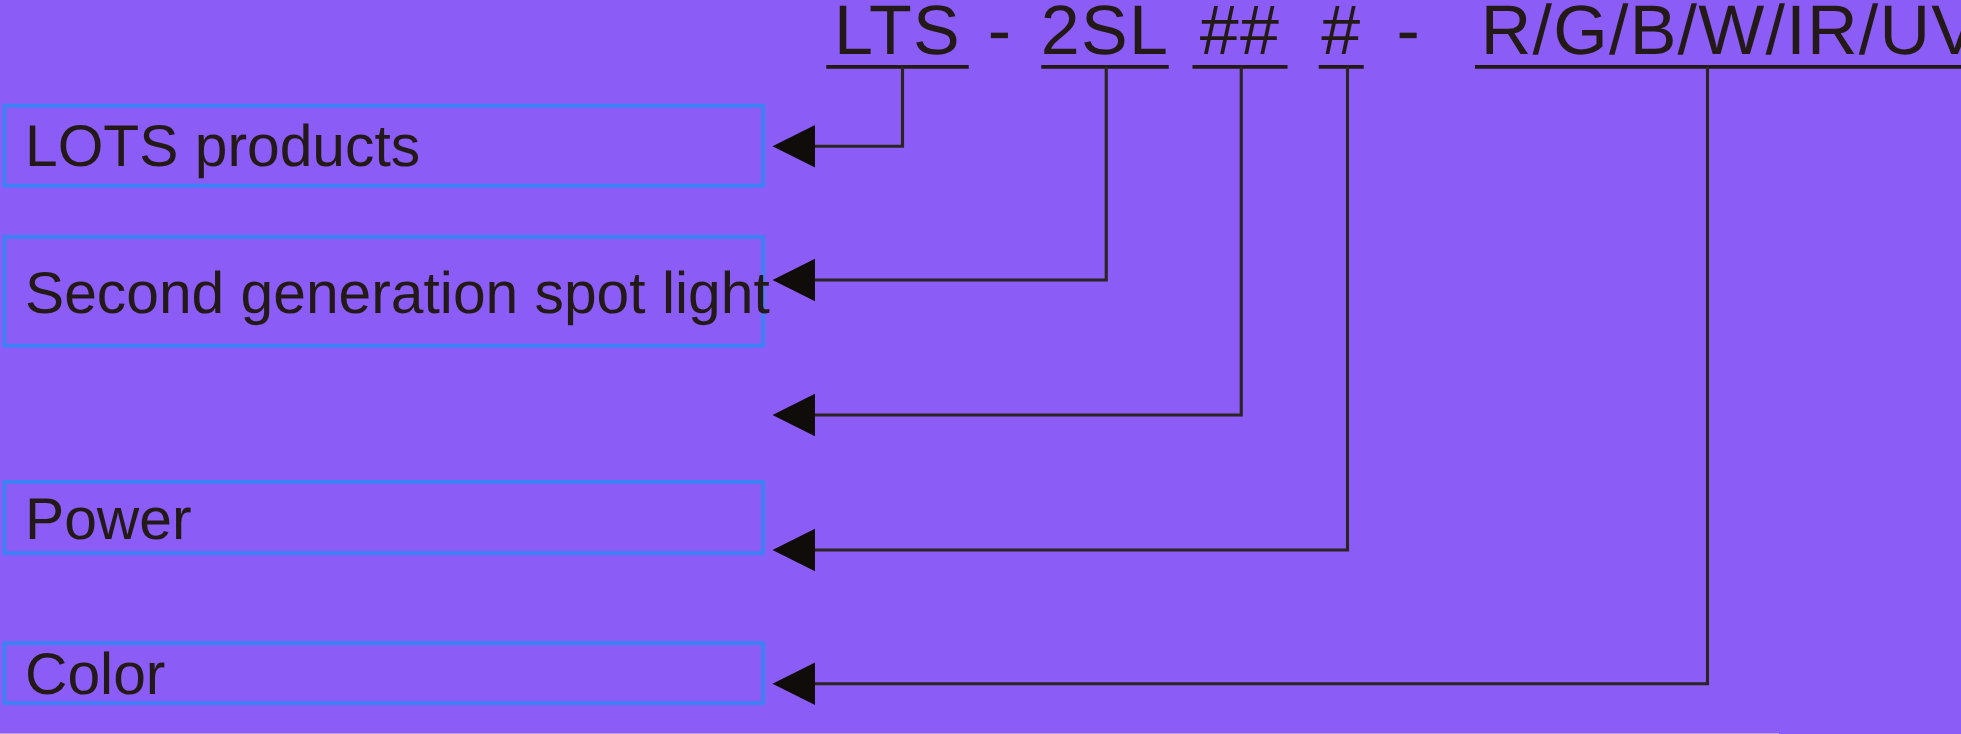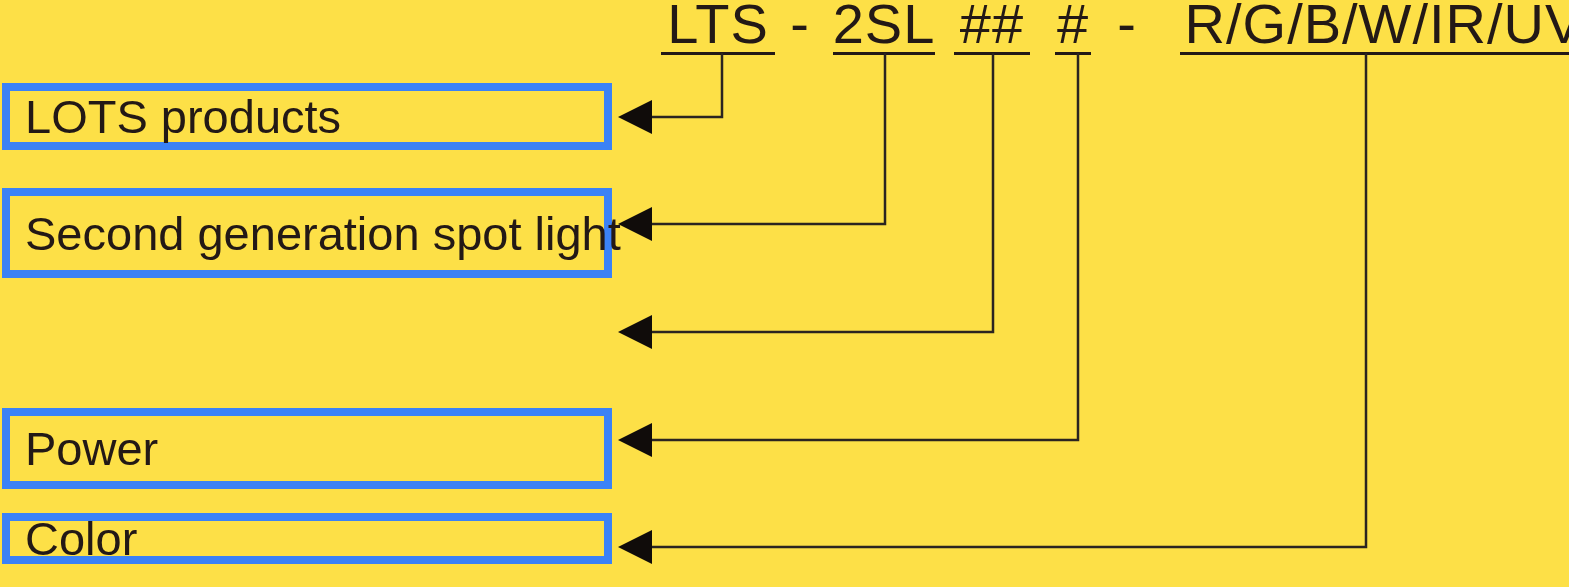--- a/index.html
+++ b/index.html
@@ -4,21 +4,21 @@
 <style>
   html, body {
     margin: 0;
     padding: 0;
     background: #ffffff;
   }
   .canvas {
     position: relative;
     width: 1569px;
     height: 587px;
-    background: #fde047;
+    background: #8b5cf6;
     overflow: hidden;
     font-family: "Liberation Sans", sans-serif;
     color: #231916;
   }
   
   .seg {
     position: absolute;
     top: 0;
     height: 52px;
     display: flex;
@@ -28,21 +28,21 @@
     line-height: 1;
     letter-spacing: 1px;
     white-space: nowrap;
   }
   .seg.u { border-bottom: 3px solid #231916; }
   
   .label-box {
     position: absolute;
     left: 2px;
     width: 610px;
-    border: 8px solid #3b82f6;
+    border: 3px solid #3b82f6;
     box-sizing: border-box;
     display: flex;
     align-items: center;
     padding-left: 15px;
     font-size: 47px;
     line-height: 1;
     white-space: nowrap;
   }
   
   svg.connectors {
@@ -107,20 +107,20 @@
       <polygon class="ah" points="618,547 652,530 652,564"></polygon>
     </g>
   </svg>
 
   <div class="label-box" style="top:83px;height:67px">
     <span>LOTS products</span>
   </div>
   <div class="label-box" style="top:188px;height:90px">
     <span>Second generation spot light</span>
   </div>
-  <div class="label-box" style="top:408px;height:81px">
+  <div class="label-box" style="top:384px;height:60px">
     <span>Power</span>
   </div>
   <div class="label-box" style="top:513px;height:51px">
     <span>Color</span>
   </div>
 
 </div>
 
 </body></html>

